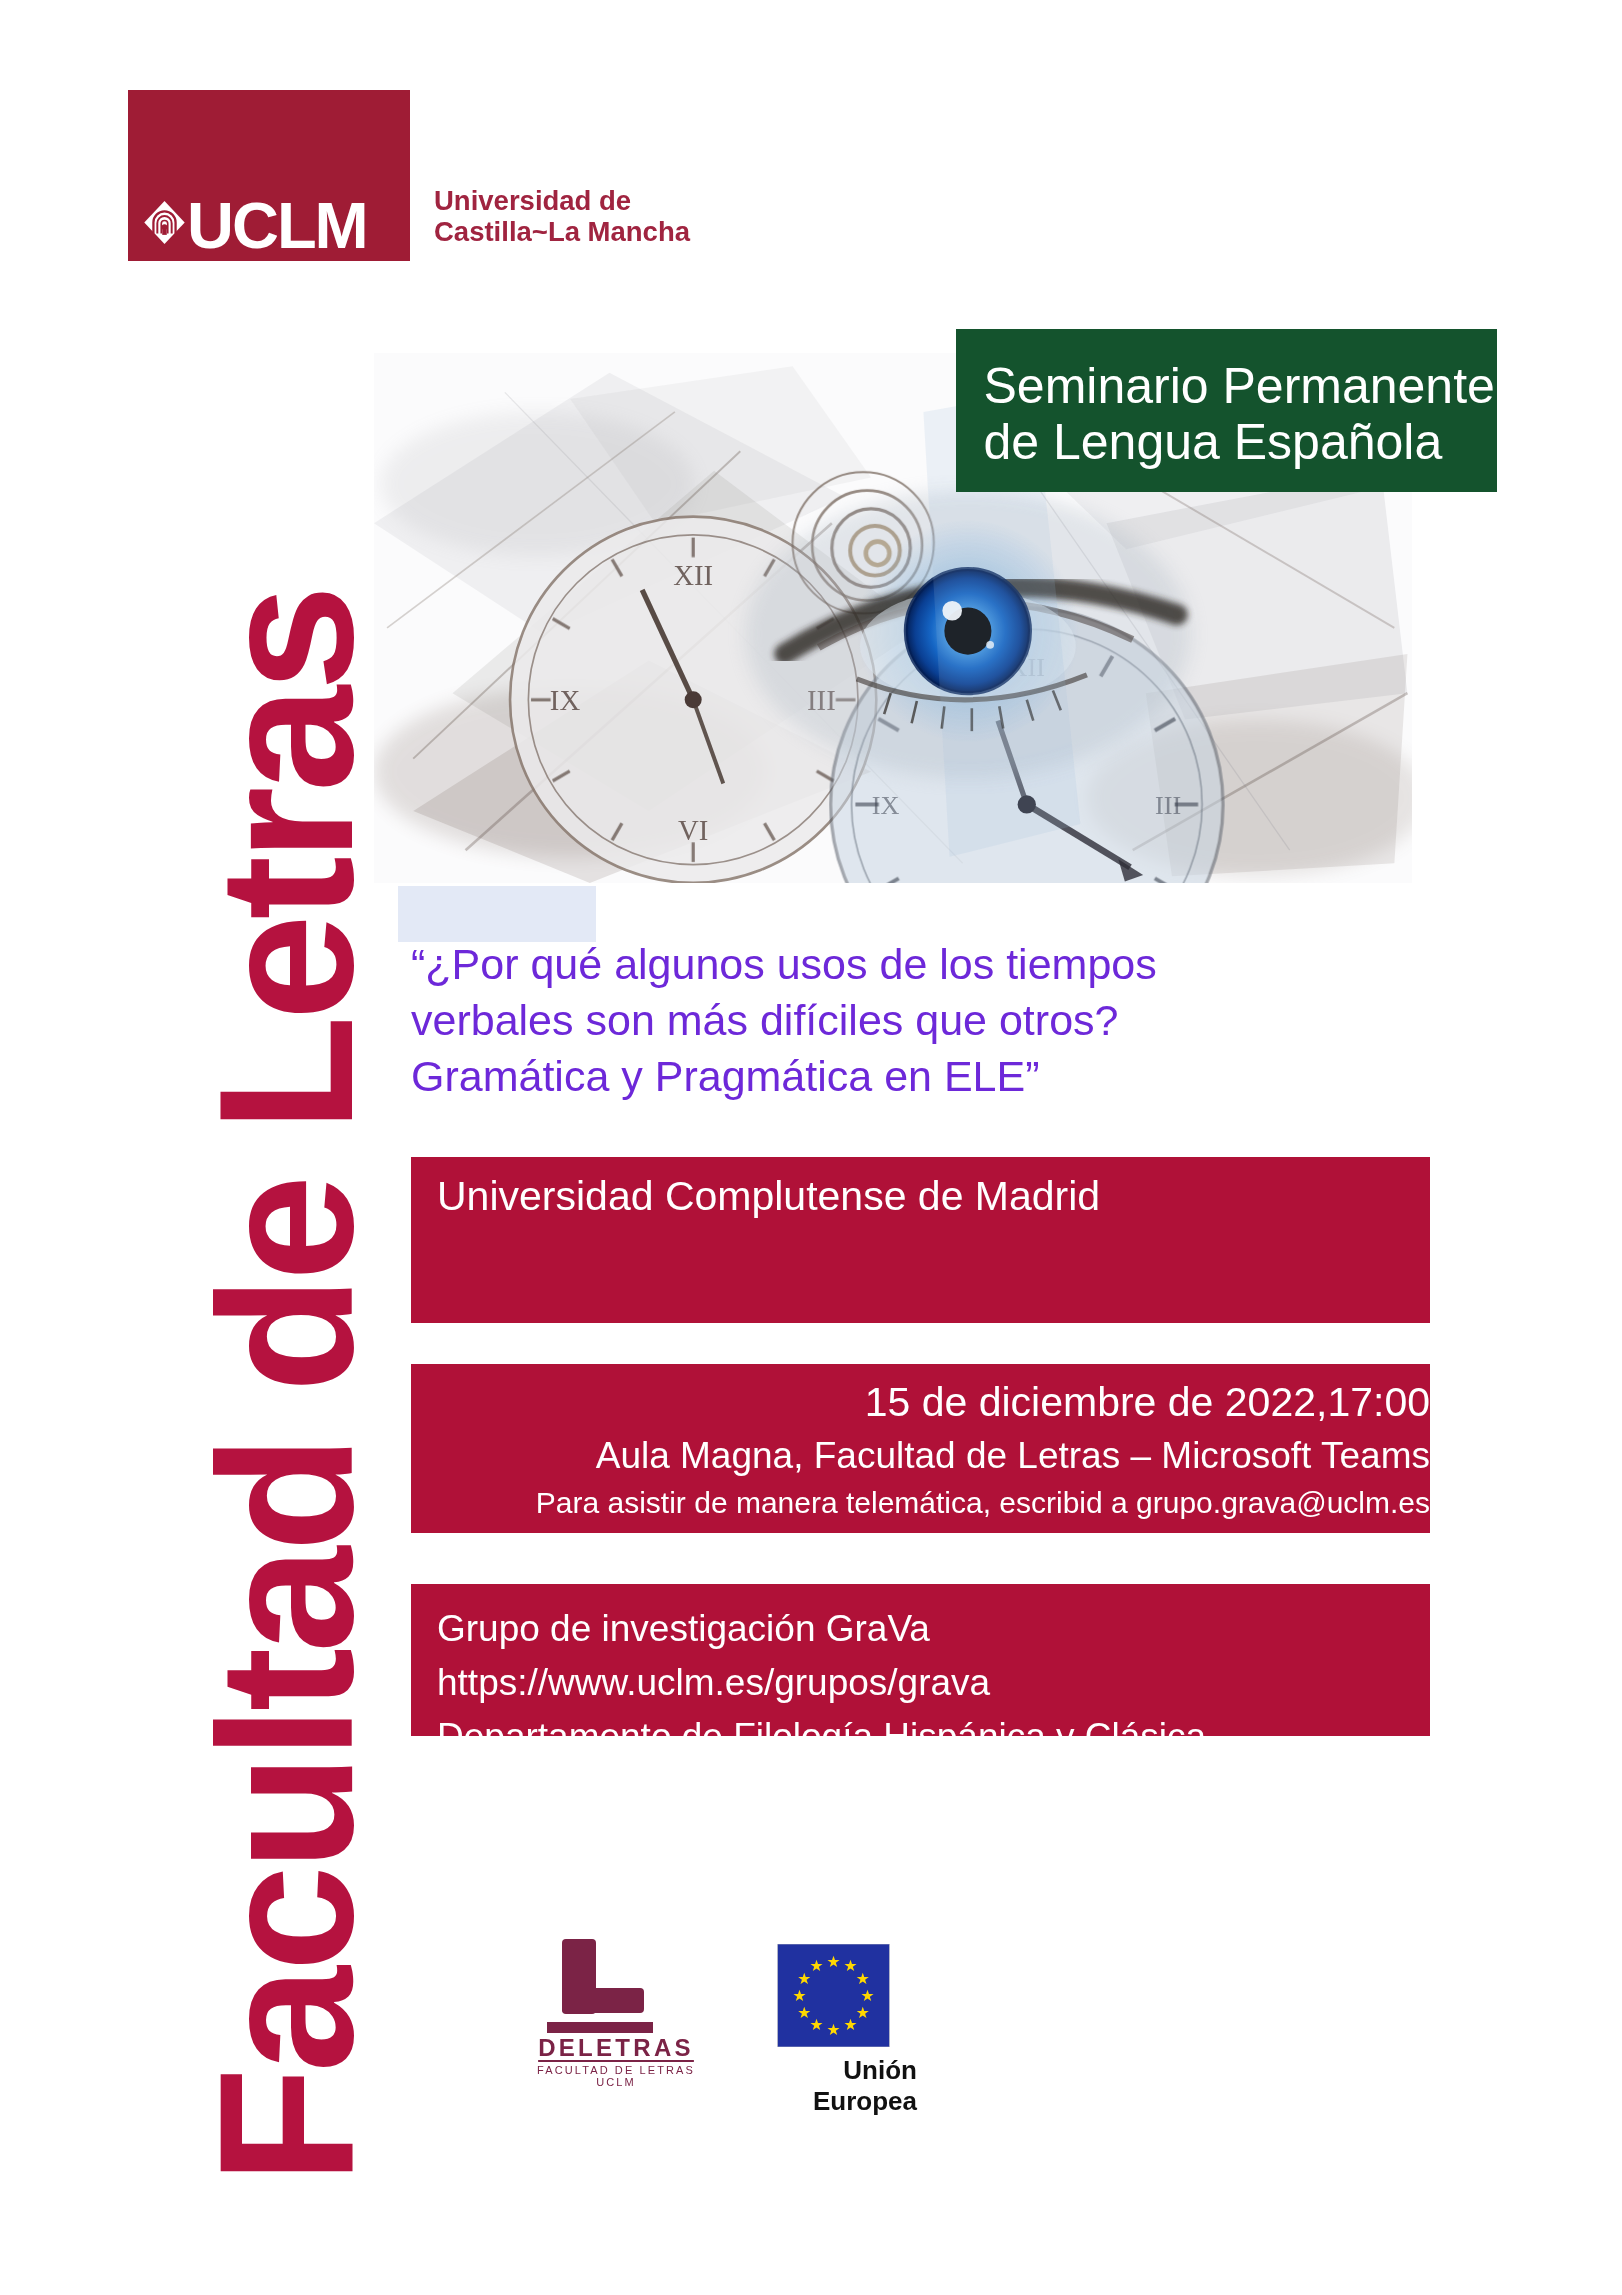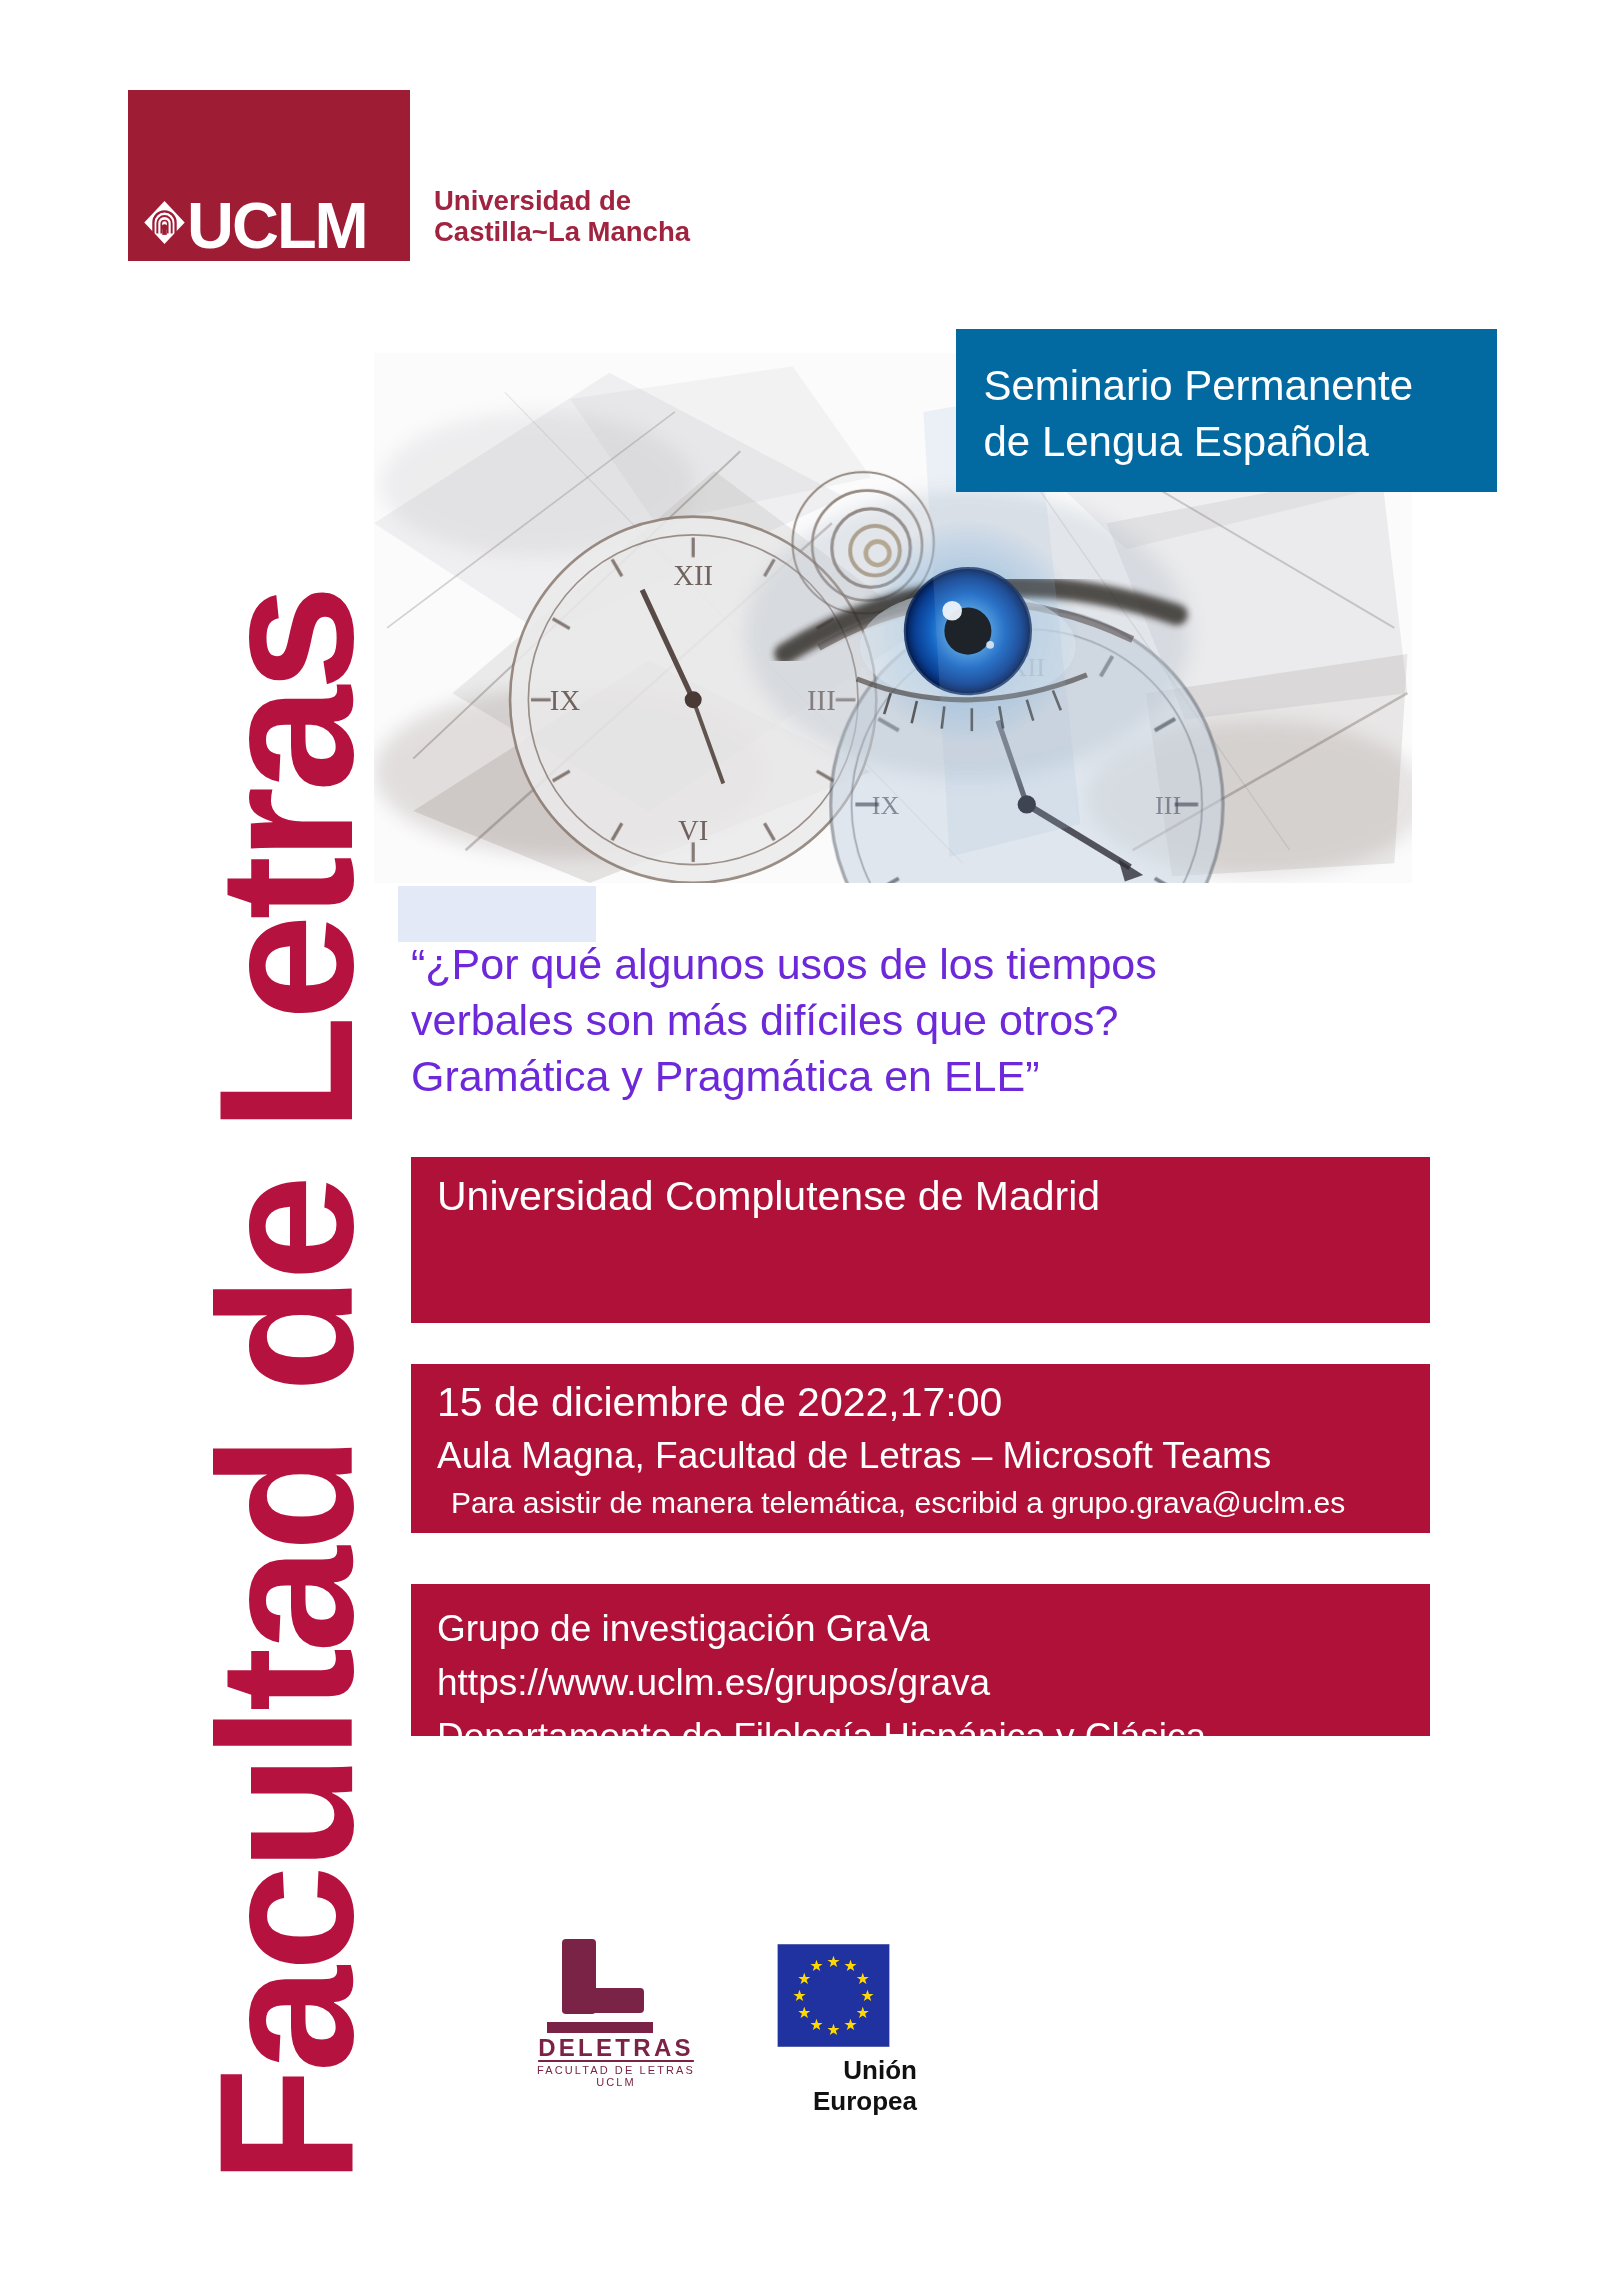--- a/index.html
+++ b/index.html
@@ -28,42 +28,42 @@
     width:1878px; height:203px; line-height:202px;
     transform:rotate(-90deg); transform-origin:0 0;
     font-size:191px; font-weight:bold; letter-spacing:-5.2px;
     color:#b5123f; white-space:nowrap;
   }
   
   .collage{ position:absolute; left:374px; top:353px; }
   
   .seminar-badge{
     position:absolute; left:956px; top:329px; width:541px; height:163px;
-    background:#0369a1; color:#ffffff; box-sizing:border-box;
-    padding:29px 0 0 27.5px; font-size:42px; line-height:56px;
+    background:#14532d; color:#ffffff; box-sizing:border-box;
+    padding:29px 0 0 27.5px; font-size:50px; line-height:56px;
   }
   
   .blue-rect{
     position:absolute; left:398px; top:886px; width:198px; height:56px;
     background:#e3e9f6;
   }
   
   .main-title{
     position:absolute; left:411px; top:936px; width:1019px;
     text-align:left; color:#6d28d9; font-size:43px; line-height:56px;
   }
   
   .red-box{
     position:absolute; left:411px; width:1019px; background:#b01138;
     color:#ffffff; box-sizing:border-box; padding-left:26px;
   }
   .speaker-box{ top:1157px; height:166px; padding-top:10.5px; }
   .speaker-box .l1{ font-size:41px; line-height:56px; }
   .speaker-box .l2{ font-size:41px; line-height:56px; }
-  .details-box{ top:1364px; height:169px; padding-top:10.5px; }
+  .details-box{ top:1364px; height:169px; padding-top:10.5px;text-align:right; }
   .details-box .l1{ font-size:41px; line-height:55px; }
   .details-box .l2{ font-size:37px; line-height:51px; }
   .details-box .l3{ font-size:30px; line-height:43px; margin-left:14px; }
   .group-box{ top:1584px; height:152px; padding-top:18px; }
   .group-box div{ font-size:37px; line-height:54px; }
   
   .deletras{ position:absolute; left:521px; top:1936px; width:190px; }
   .dl-l-stem{ position:absolute; left:41px; top:2.6px; width:34px; height:75px; background:#7b2346; border-radius:3.9px; }
   .dl-l-foot{ position:absolute; left:41px; top:52px; width:82px; height:25px; background:#7b2346; border-radius:3.9px; }
   .dl-bar{ position:absolute; left:26px; top:86px; width:106px; height:11px; background:#7b2346; }

